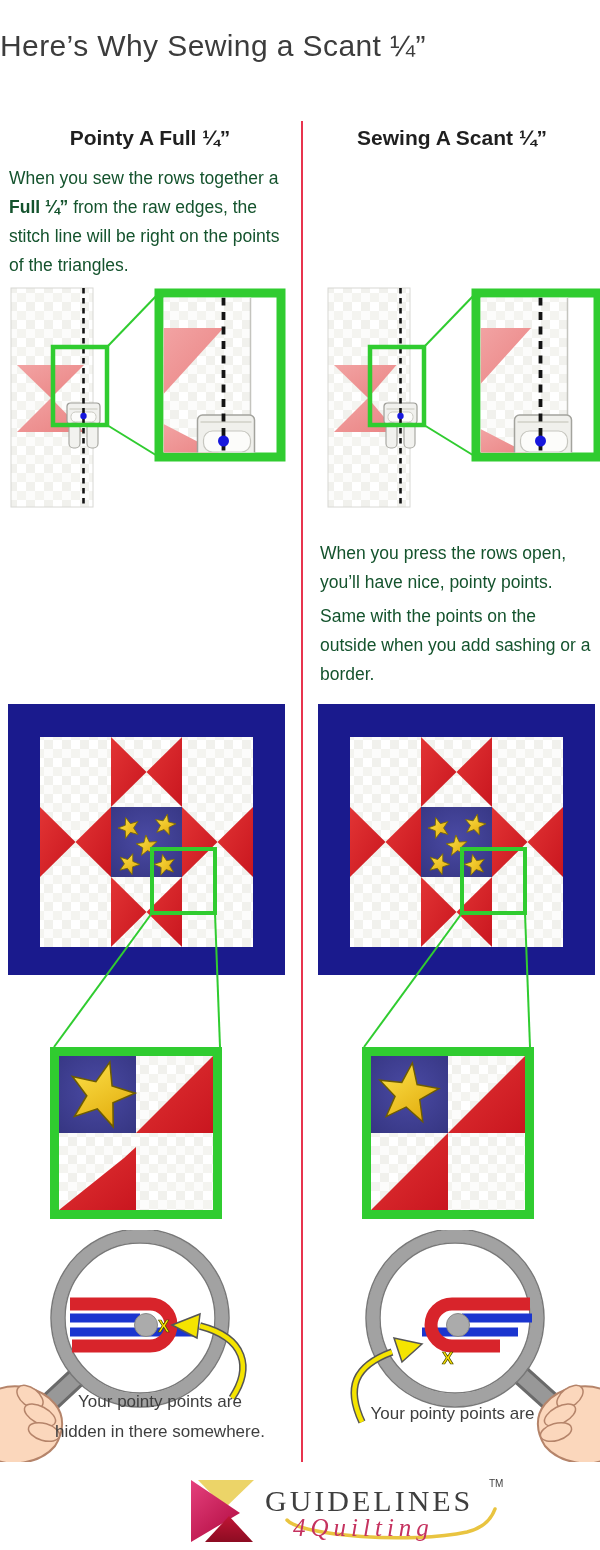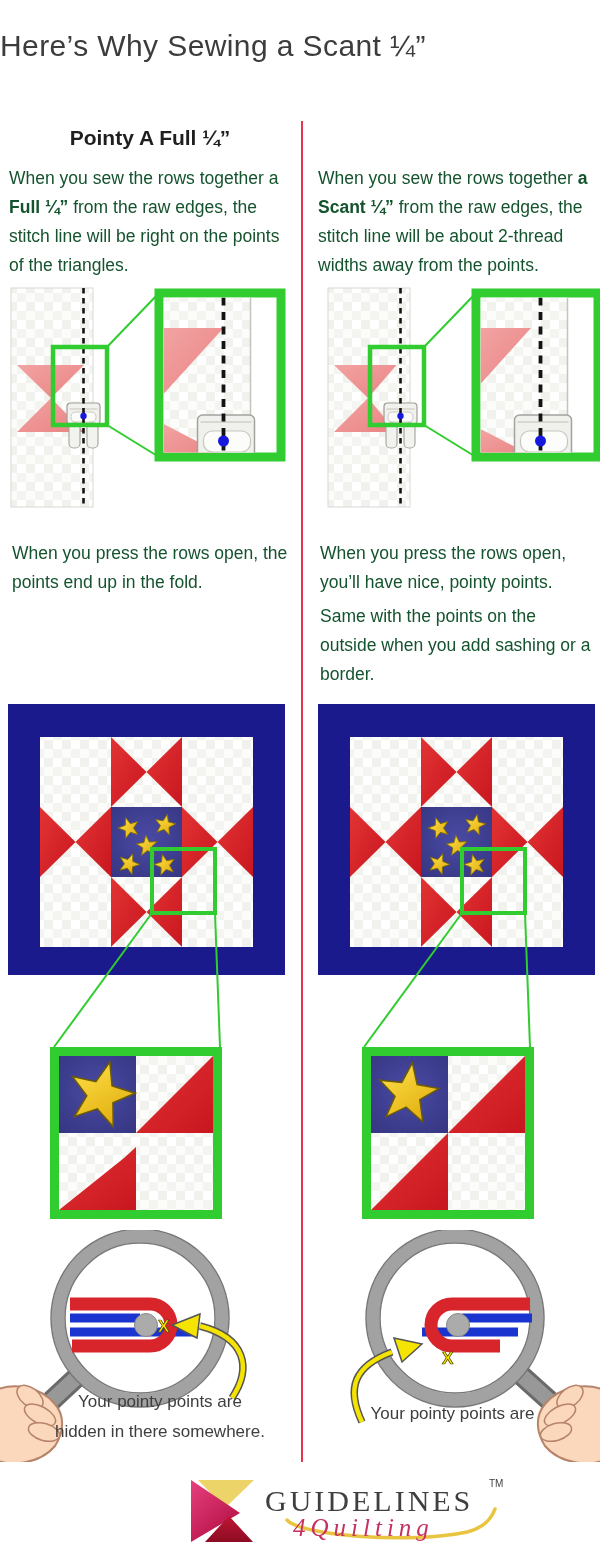--- a/index.html
+++ b/index.html
@@ -68,23 +68,23 @@
 
 <div id="canvas">
 
   <div id="title" class="abs">
     <div>Here’s Why Sewing a Scant ¼”</div>
   </div>
 
   <div class="abs divider"></div>
 
   <div class="abs col-header" style="left:2px;">Pointy A Full ¼”</div>
+  <div class="abs col-header" style="left:304px;">Sewing A Scant ¼”</div>
 
   <p class="abs para" style="left:9px; top:164px; width:288px;"><span>When you sew the rows together a </span><b>Full ¼”</b><span> from the raw edges, the stitch line will be right on the points of the triangles.</span></p>
-  <p class="abs para" style="left:318px; top:164px; width:282px;"><span>When you sew the rows together </span><b>a Scant ¼”</b><span> from the raw edges, the stitch line will be about 2-thread widths away from the points.</span></p>
 
   <svg class="abs" style="left:8px; top:284px;" width="285" height="234" viewBox="0 0 285 234">
     <rect x="3" y="4" width="82" height="219" fill="url(#fabW)" stroke="#d8d8d4"></rect>
     <polygon points="9,81 76,81 43,114" fill="url(#pinkG)"></polygon>
     <polygon points="43,114 9,148 76,148" fill="url(#pinkG)"></polygon>
     <use href="#footS" transform="translate(75.5,119)"></use>
     <line x1="75.5" y1="4" x2="75.5" y2="223" stroke="#141414" stroke-width="2.6" stroke-dasharray="5.5 4.5"></line>
     <circle cx="75.5" cy="132" r="3.2" fill="#1717dd"></circle>
     <line x1="99" y1="63" x2="151" y2="9" stroke="#30cc30" stroke-width="2"></line>
     <line x1="99" y1="141" x2="151" y2="173" stroke="#30cc30" stroke-width="2"></line>
@@ -122,21 +122,20 @@
       <rect x="155.5" y="13.5" width="87" height="155" fill="url(#fabW)"></rect>
       <line x1="242.5" y1="13.5" x2="242.5" y2="168" stroke="#c4c4be" stroke-width="1.5"></line>
       <polygon points="155.5,44 206,44 155.5,100" fill="url(#pinkG)"></polygon>
       <polygon points="155.5,145 206,171 155.5,171" fill="url(#pinkG)"></polygon>
       <use href="#footB" transform="translate(215.5,131)"></use>
       <line x1="215.5" y1="13.5" x2="215.5" y2="168" stroke="#141414" stroke-width="3.8" stroke-dasharray="8 6.5"></line>
       <circle cx="215.5" cy="157" r="5.5" fill="#1717dd"></circle>
     </g>
   </svg>
 
-  <p class="abs para" style="left:12px; top:539px; width:282px;">When you press the rows open, the points end up in the fold.</p>
   <p class="abs para" style="left:320px; top:539px; width:280px;">When you press the rows open, you’ll have nice, pointy points.</p>
 
   <p class="abs para" style="left:320px; top:602px; width:272px;">Same with the points on the outside when you add sashing or a border.</p>
 
   <svg class="abs" style="left:8px; top:704px;" width="277" height="271" viewBox="0 0 277 271">
     <rect width="277" height="271" fill="#1a1a8d"></rect>
     <rect x="32" y="33" width="213" height="210" fill="url(#fabW)"></rect>
     <g fill="url(#redG)">
       <polygon points="103,33 103,103 138.5,68"></polygon>
         <polygon points="174,33 174,103 138.5,68"></polygon>

